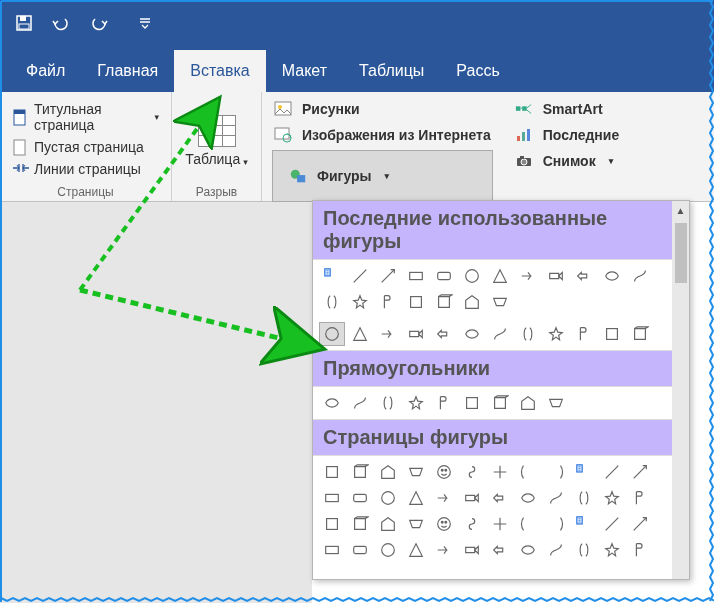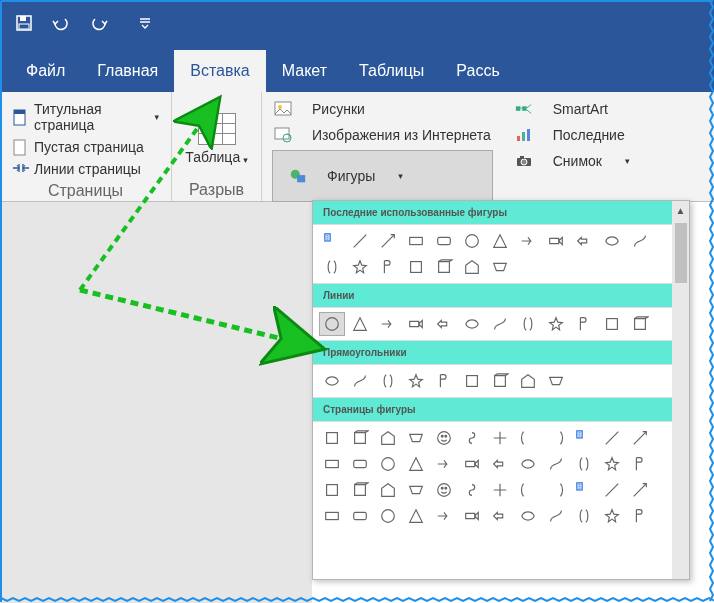--- a/index.html
+++ b/index.html
@@ -6,42 +6,42 @@
   body { font-family: 'Segoe UI', Tahoma, sans-serif; font-size: 14px; background: #fff; }
   .window { width: 714px; height: 603px; position: relative; overflow: hidden; }
   .titlebar { background: #2b579a; height: 45px; display: flex; align-items: center; padding: 0 15px; gap: 18px; }
   .titlebar .icon { color: #fff; font-size: 16px; display: inline-flex; align-items: center; }
   .ribbon-tabs { background: #2b579a; height: 47px; display: flex; align-items: flex-end; padding: 0 10px; }
   .ribbon-tabs .tab { color: #fff; padding: 12px 16px; font-size: 16px; cursor: pointer; }
   .ribbon-tabs .tab.active { background: #f3f3f3; color: #2b579a; margin-top: 40px; }
   .ribbon { background: #f3f3f3; height: 110px; display: flex; border-bottom: 1px solid #c0c0c0; }
   .ribbon-group { border-right: 1px solid #d0d0d0; padding: 6px 10px 2px; display: flex; flex-direction: column; justify-content: space-between; }
   .ribbon-group .group-body { flex: 1; }
-  .ribbon-group .group-label { font-size: 16px; color: #666; text-align: center; padding-top: 2px; }
+  .ribbon-group .group-label { font-size: 12px; color: #666; text-align: center; padding-top: 2px; }
   .page-item { display: flex; align-items: center; gap: 6px; color: #333; padding: 3px 2px; cursor: pointer; }
   .page-item .pi-icon { width: 16px; height: 16px; display: inline-block; }
   .table-col { display: flex; flex-direction: column; align-items: center; justify-content: center; gap: 4px; }
   .table-grid { width: 38px; height: 32px; background: #fff; border: 1px solid #888; position: relative; }
   .table-grid::before, .table-grid::after { content: ''; position: absolute; background: #888; }
   .table-grid::before { left: 33%; top: 0; bottom: 0; width: 1px; box-shadow: 12px 0 0 #888; }
   .table-grid::after { top: 33%; left: 0; right: 0; height: 1px; box-shadow: 0 10px 0 #888; }
   .illus-col { display: flex; flex-direction: column; gap: 4px; }
-  .illus-item { display: flex; align-items: center; gap: 20px; color: #333; padding: 2px; cursor: pointer; }
+  .illus-item { display: flex; align-items: center; gap: 10px; color: #333; padding: 2px; cursor: pointer; font-weight: bold; }
   .illus-item.pressed { background: #dadada; border: 1px solid #aaa; padding: 16px; }
   .mini-icon { width: 18px; height: 18px; display: inline-flex; align-items: center; justify-content: center; font-size: 13px; }
   .shapes-dropdown {
     position: absolute; left: 312px; top: 200px; width: 378px; height: 380px;
     background: #fff; border: 1px solid #b5b5b5; box-shadow: 2px 2px 6px rgba(0,0,0,.25);
     display: flex;
   }
   .shapes-body { flex: 1; overflow: hidden; }
   .shapes-scroll { width: 17px; background: #e8e8e8; display: flex; flex-direction: column; align-items: center; padding: 3px 0; gap: 2px; }
   .shapes-scroll .sb-btn { width: 13px; height: 13px; display: flex; align-items: center; justify-content: center; color: #555; font-size: 10px; cursor: pointer; }
   .shapes-scroll .sb-thumb { width: 12px; flex: 0 0 60px; background: #c0c0c0; margin-top: 4px; }
-  .shape-section-title { background: #5eead4; color: #555; font-weight: 600; font-size: 10px; padding: 6px 10px; border-top: 1px solid #ddd; border-bottom: 1px solid #ddd; }
+  .shape-section-title { background: #c4b5fd; color: #555; font-weight: 600; font-size: 20px; padding: 6px 10px; border-top: 1px solid #ddd; border-bottom: 1px solid #ddd; }
   .shape-section-title.first { border-top: none; }
   .shape-grid { display: flex; flex-wrap: wrap; padding: 4px 6px; gap: 2px; }
   .shape-item { width: 26px; height: 24px; display: flex; align-items: center; justify-content: center; color: #666; cursor: pointer; border: 1px solid transparent; }
   .shape-item.highlight { background: #dcdcdc; border-color: #aaa; }
   .shape-item svg { width: 18px; height: 18px; stroke: #666; fill: none; stroke-width: 1.3; }
   .doc-area { position: absolute; left: 0; top: 202px; width: 312px; bottom: 0; background: #e6e6e6; }
   .zigzag { position: absolute; pointer-events: none; }
   .arrows { position: absolute; left: 0; top: 0; pointer-events: none; }
   .right-col { display:flex; gap:20px; }
 </style>
@@ -295,21 +295,20 @@
             <svg viewBox="0 0 20 20">
               <path d="M10 3l7 5v9H3V8z"></path>
             </svg>
           </div>
           <div class="shape-item">
             <svg viewBox="0 0 20 20">
               <path d="M3 6h14l-3 8H6z"></path>
             </svg>
           </div>
         </div>
-        <div class="shape-section-title">Линии</div>
         <div class="shape-grid">
           <div class="shape-item highlight">
             <svg viewBox="0 0 20 20">
               <circle cx="10" cy="10" r="7"></circle>
             </svg>
           </div>
           <div class="shape-item">
             <svg viewBox="0 0 20 20">
               <path d="M10 3L17 17H3Z"></path>
             </svg>

